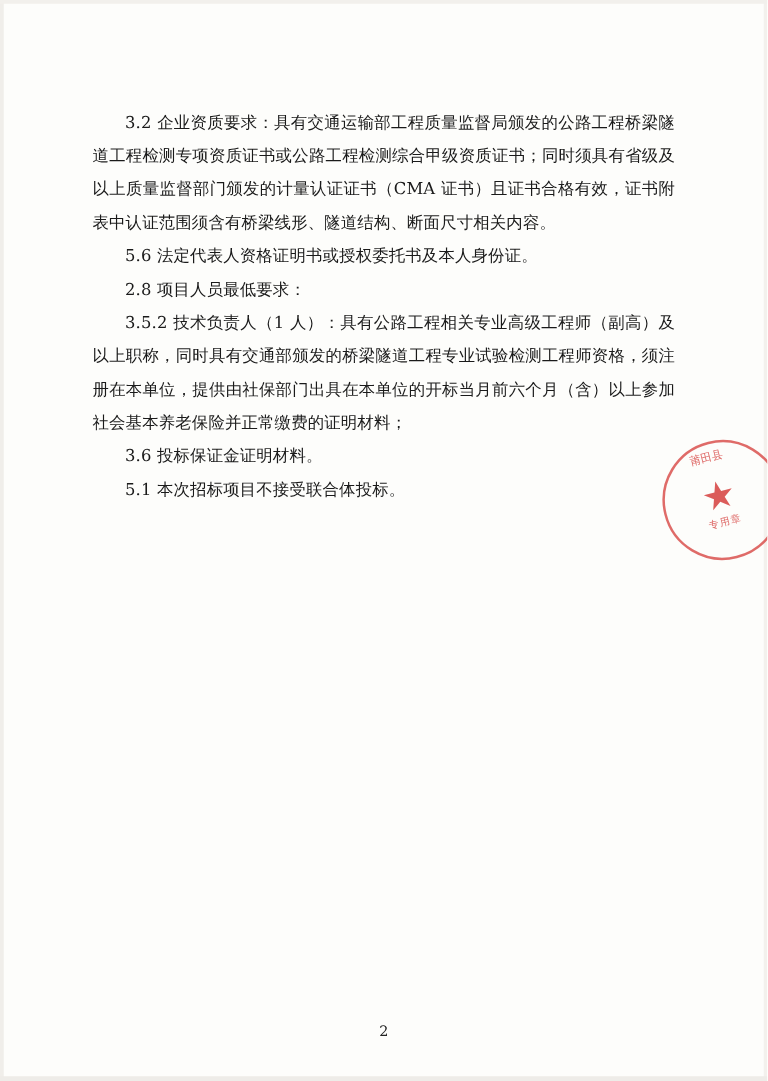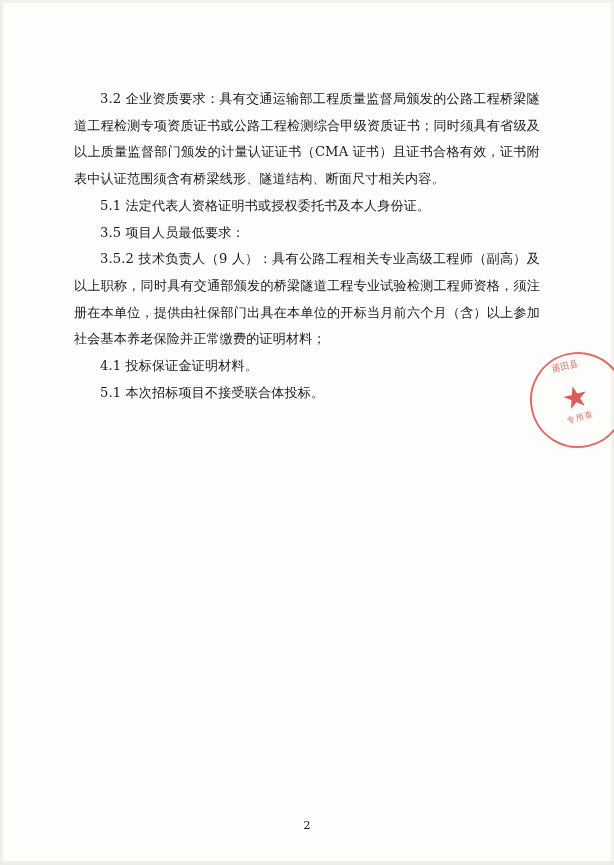--- a/index.html
+++ b/index.html
@@ -130,24 +130,24 @@
 <body>
 
 <div class="page">
   <div class="scan-edge-left"></div>
   <div class="scan-edge-right"></div>
   <div class="scan-edge-top"></div>
   <div class="scan-edge-bottom"></div>
 
   <div class="body-area">
     <p class="para">3.2 企业资质要求：具有交通运输部工程质量监督局颁发的公路工程桥梁隧道工程检测专项资质证书或公路工程检测综合甲级资质证书；同时须具有省级及以上质量监督部门颁发的计量认证证书（CMA 证书）且证书合格有效，证书附表中认证范围须含有桥梁线形、隧道结构、断面尺寸相关内容。</p>
-    <p class="para">5.1 法定代表人资格证明书或授权委托书及本人身份证。</p>
-    <p class="para">3.5 项目人员最低要求：</p>
-    <p class="para">3.5.2 技术负责人（9 人）：具有公路工程相关专业高级工程师（副高）及以上职称，同时具有交通部颁发的桥梁隧道工程专业试验检测工程师资格，须注册在本单位，提供由社保部门出具在本单位的开标当月前六个月（含）以上参加社会基本养老保险并正常缴费的证明材料；</p>
-    <p class="para">4.1 投标保证金证明材料。</p>
+    <p class="para">5.6 法定代表人资格证明书或授权委托书及本人身份证。</p>
+    <p class="para">2.8 项目人员最低要求：</p>
+    <p class="para">3.5.2 技术负责人（1 人）：具有公路工程相关专业高级工程师（副高）及以上职称，同时具有交通部颁发的桥梁隧道工程专业试验检测工程师资格，须注册在本单位，提供由社保部门出具在本单位的开标当月前六个月（含）以上参加社会基本养老保险并正常缴费的证明材料；</p>
+    <p class="para">3.6 投标保证金证明材料。</p>
     <p class="para">5.1 本次招标项目不接受联合体投标。</p>
   </div>
 
   <div class="stamp">
     <div class="ring"></div>
     <div class="star">★</div>
     <div class="arc-text">
       <span style="left:30px; top:6px;">莆田县</span>
     </div>
     <div class="bottom-text">专用章</div>

